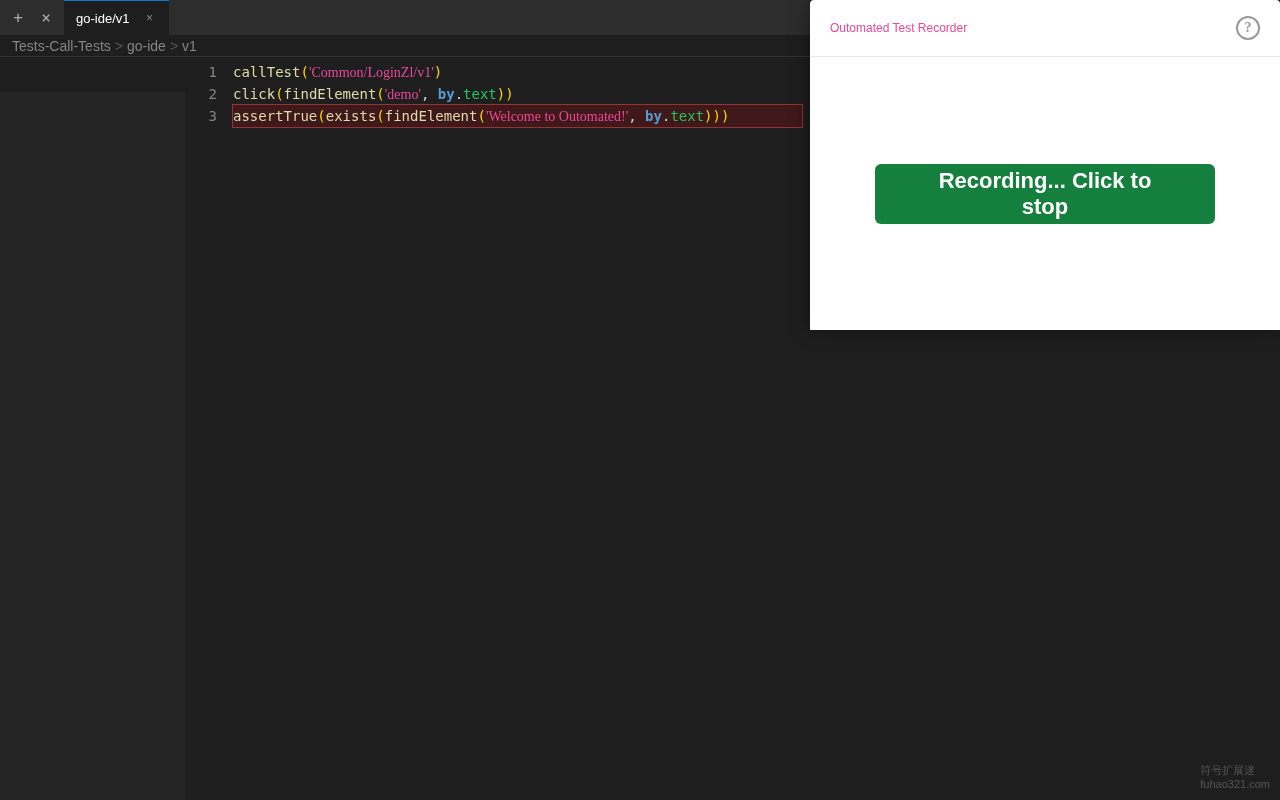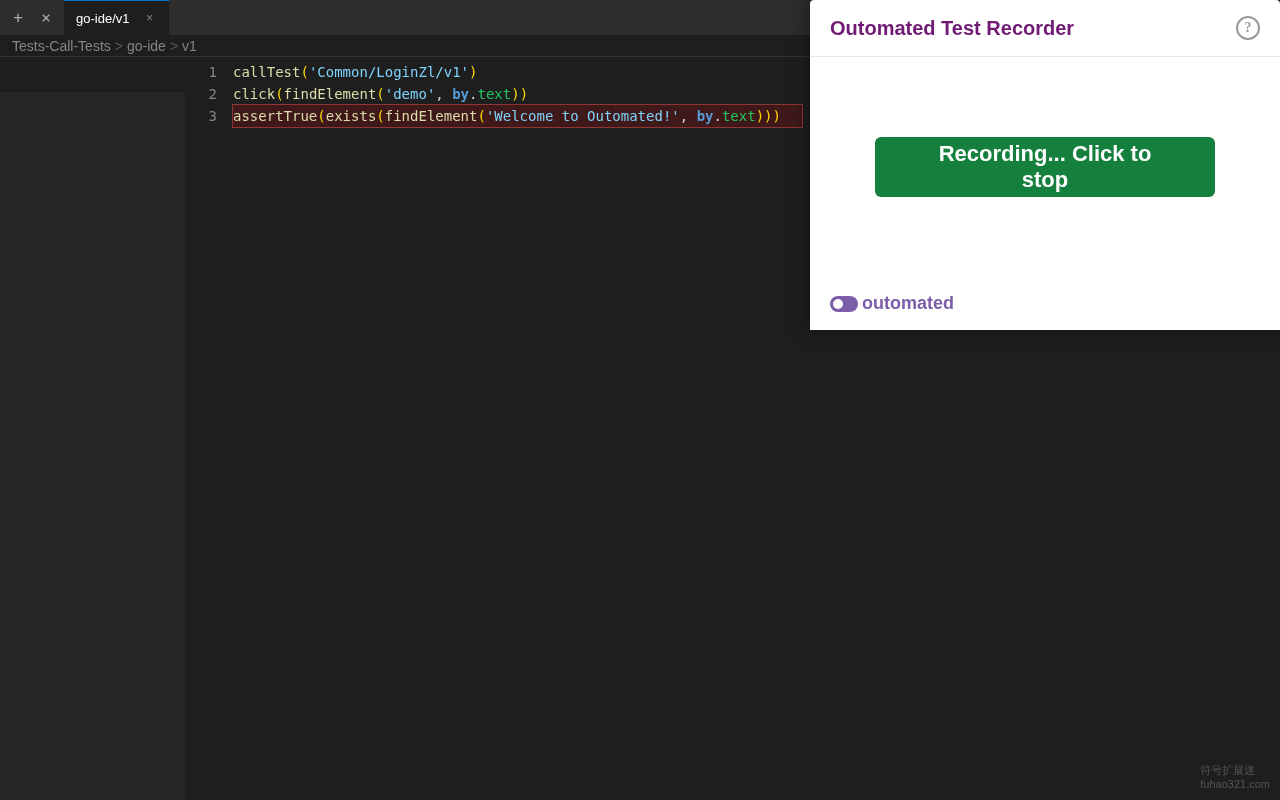--- a/index.html
+++ b/index.html
@@ -130,21 +130,21 @@
       height: 22px;
     }
 
     .code-line.highlighted {
       background: rgba(255, 0, 0, 0.15);
       outline: 1px solid rgba(255, 80, 80, 0.5);
     }
 
     
     .fn-name { color: #dcdcaa; }
-    .string { color: #7dd3fc; }
+    .string { color: #ec4899; font-family: Liberation Serif, serif; }
     .paren { color: #ffd700; }
     .comma { color: #d4d4d4; }
     .kw { color: #569cd6; font-weight: bold; }
     .dot { color: #d4d4d4; }
     .method { color: #22c55e; }
 
     .sidebar-left {
       position: absolute;
       left: 0;
       top: 35px;
@@ -172,23 +172,23 @@
     .panel-header {
       display: flex;
       align-items: center;
       justify-content: space-between;
       padding: 16px 20px;
       border-bottom: 1px solid #e8e8e8;
     }
 
     .panel-title {
       font-family: -apple-system, BlinkMacSystemFont, sans-serif;
-      font-size: 20px;
-      font-weight: 700;
-      color: #701a75;
+      font-size: 12px;
+      font-weight: 400;
+      color: #ec4899;
     }
 
     .help-icon {
       width: 24px;
       height: 24px;
       border: 2px solid #999;
       border-radius: 50%;
       display: flex;
       align-items: center;
       justify-content: center;
@@ -322,24 +322,18 @@
 </div>
 
 <div class="recorder-panel">
   <div class="panel-header">
     <span class="panel-title">Outomated Test Recorder</span>
     <div class="help-icon">?</div>
   </div>
   <div class="panel-body">
     <button class="stop-recording-btn">Recording... Click to stop</button>
   </div>
-  <div class="panel-footer">
-    <div class="brand-logo">
-      <div class="brand-icon"></div>
-      <span>outomated</span>
-    </div>
-  </div>
 </div>
 
 <div class="watermark">
   <div>符号扩展迷</div>
   <div>fuhao321.com</div>
 </div>
 
 </body></html>

